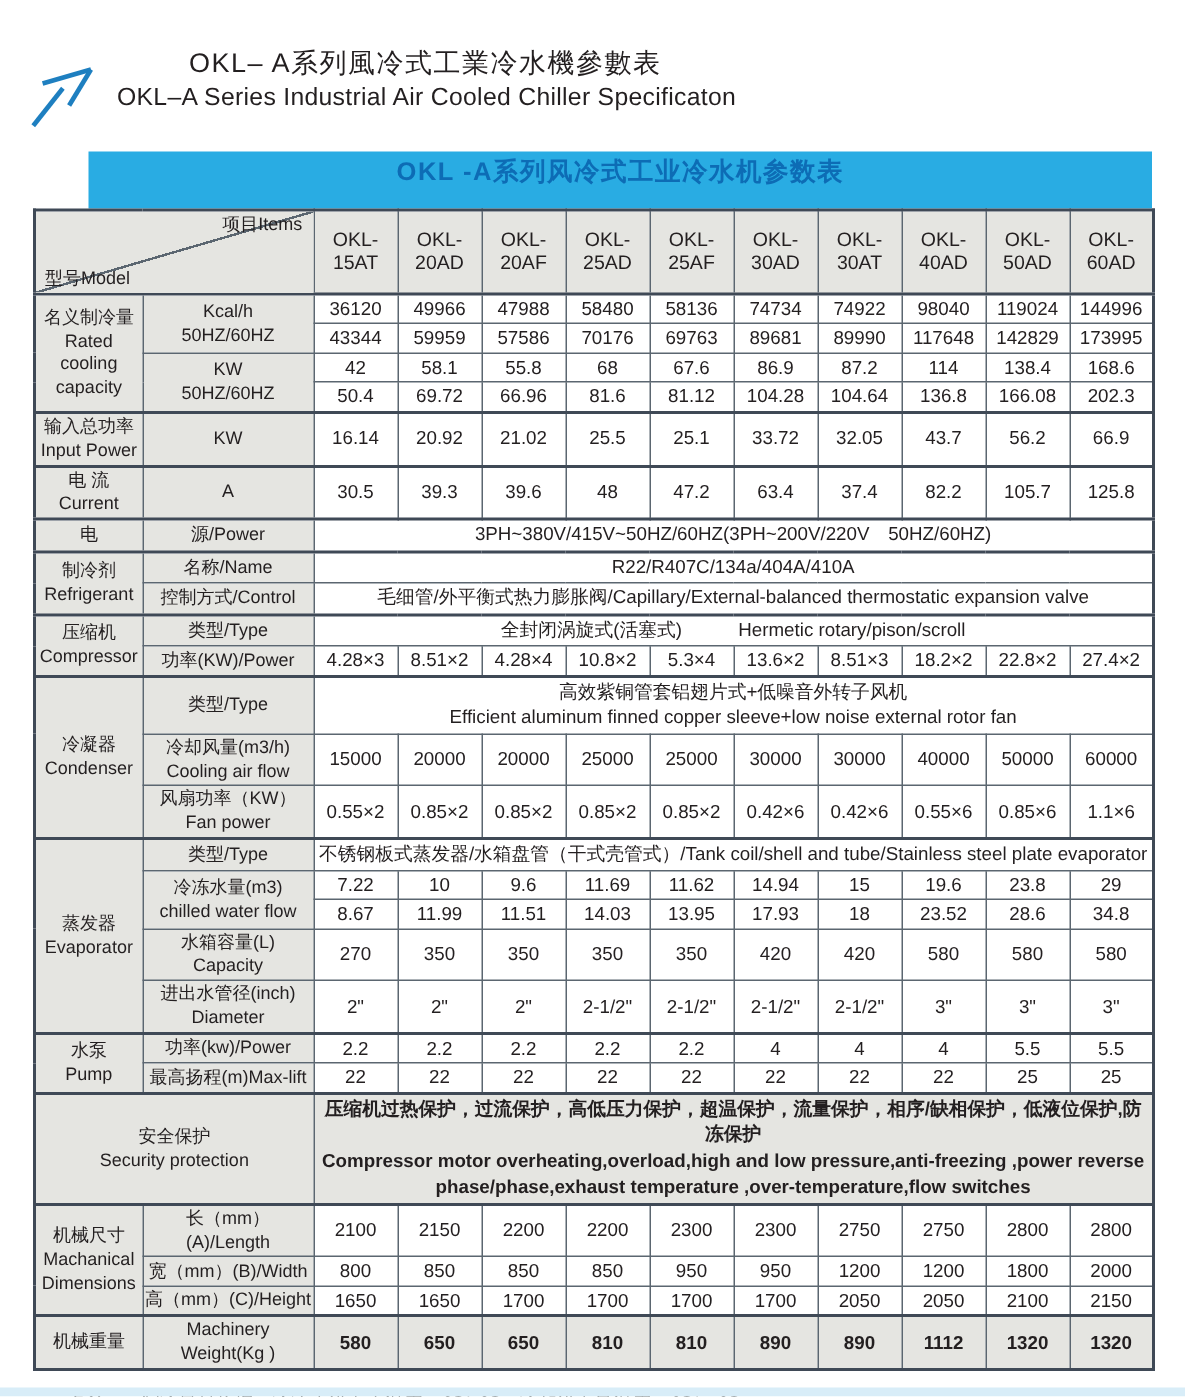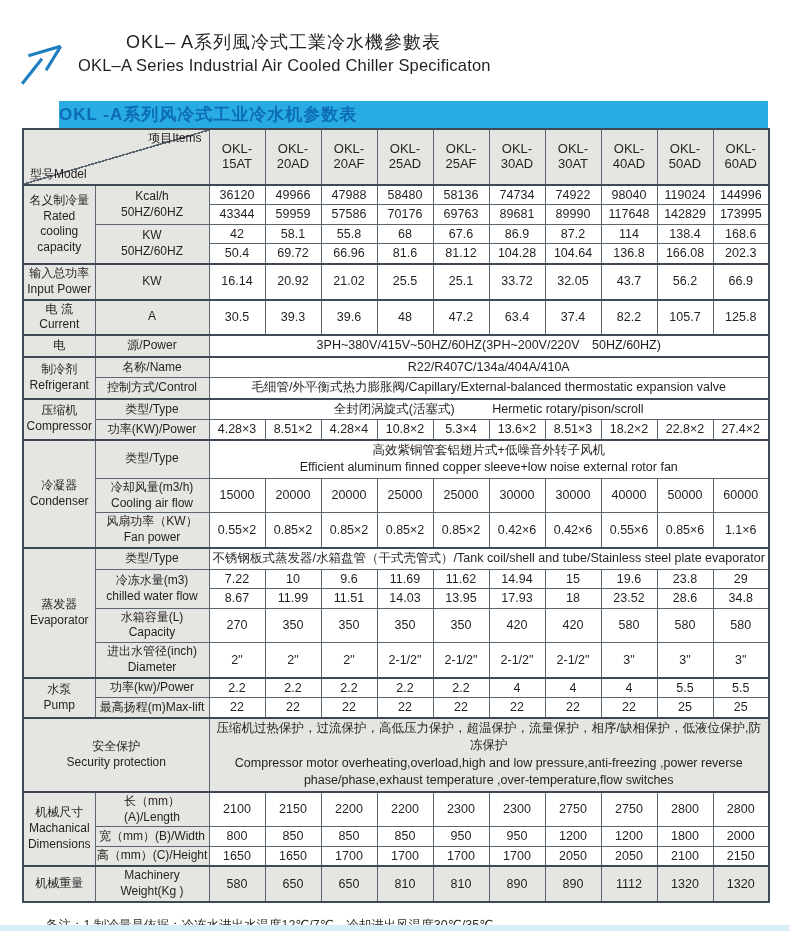--- a/index.html
+++ b/index.html
@@ -18,35 +18,35 @@
   
   .header{display:flex;align-items:flex-start;padding:33px 0 0 18px;}
   .logo{width:52px;height:52px;margin-top:4px;flex:0 0 auto;}
   .titles{margin-left:8px;}
   .title-zh{font-size:18px;font-weight:400;letter-spacing:1px;line-height:1.1;margin-left:48px;}
   .title-en{font-size:16.5px;font-weight:400;margin-top:3px;letter-spacing:0.2px;}
   
   .table-wrap{margin:12px auto 0 auto;width:746px;}
   .caption{
     background:var(--accent);color:var(--bar-text);
-    height:27px;line-height:27px;
+    height:38px;line-height:27px;text-align:center;
     font-size:17px;font-weight:600;letter-spacing:1px;margin-left:37px;
   }
   table{width:746px;border-collapse:collapse;table-layout:fixed;border:2px solid var(--border-dark);}
   td{
     border:1px solid var(--border);
     font-size:12px;line-height:1.32;text-align:center;vertical-align:middle;
     padding:1px 1px;background:#fff;overflow:hidden;
   }
   td.hdr{background:var(--label-bg);font-size:13px;line-height:1.15;padding:12px 0;}
   td.lbl1{background:var(--label-bg);font-size:12px;}
   td.lbl2{background:var(--label-bg);font-size:12px;}
   td.val{font-size:12.5px;}
   td.wide{font-size:12.5px;line-height:1.4;}
-  td.graybg{background:var(--label-bg);}
+  td.graybg{background:var(--label-bg);font-weight:bold;}
   tr.sec td{border-top:2px solid var(--border-dark);}
   td.diagcell{position:relative;height:30px;padding:16px;}
   .diag-line{
     position:absolute;inset:0;
     background:linear-gradient(to bottom right,
       transparent calc(50% - 0.8px), var(--border) calc(50% - 0.8px),
       var(--border) calc(50% + 0.8px), transparent calc(50% + 0.8px));
   }
   .diag-top{position:absolute;top:2px;right:7px;font-size:12px;}
   .diag-bottom{position:absolute;bottom:2px;left:6px;font-size:12px;}

